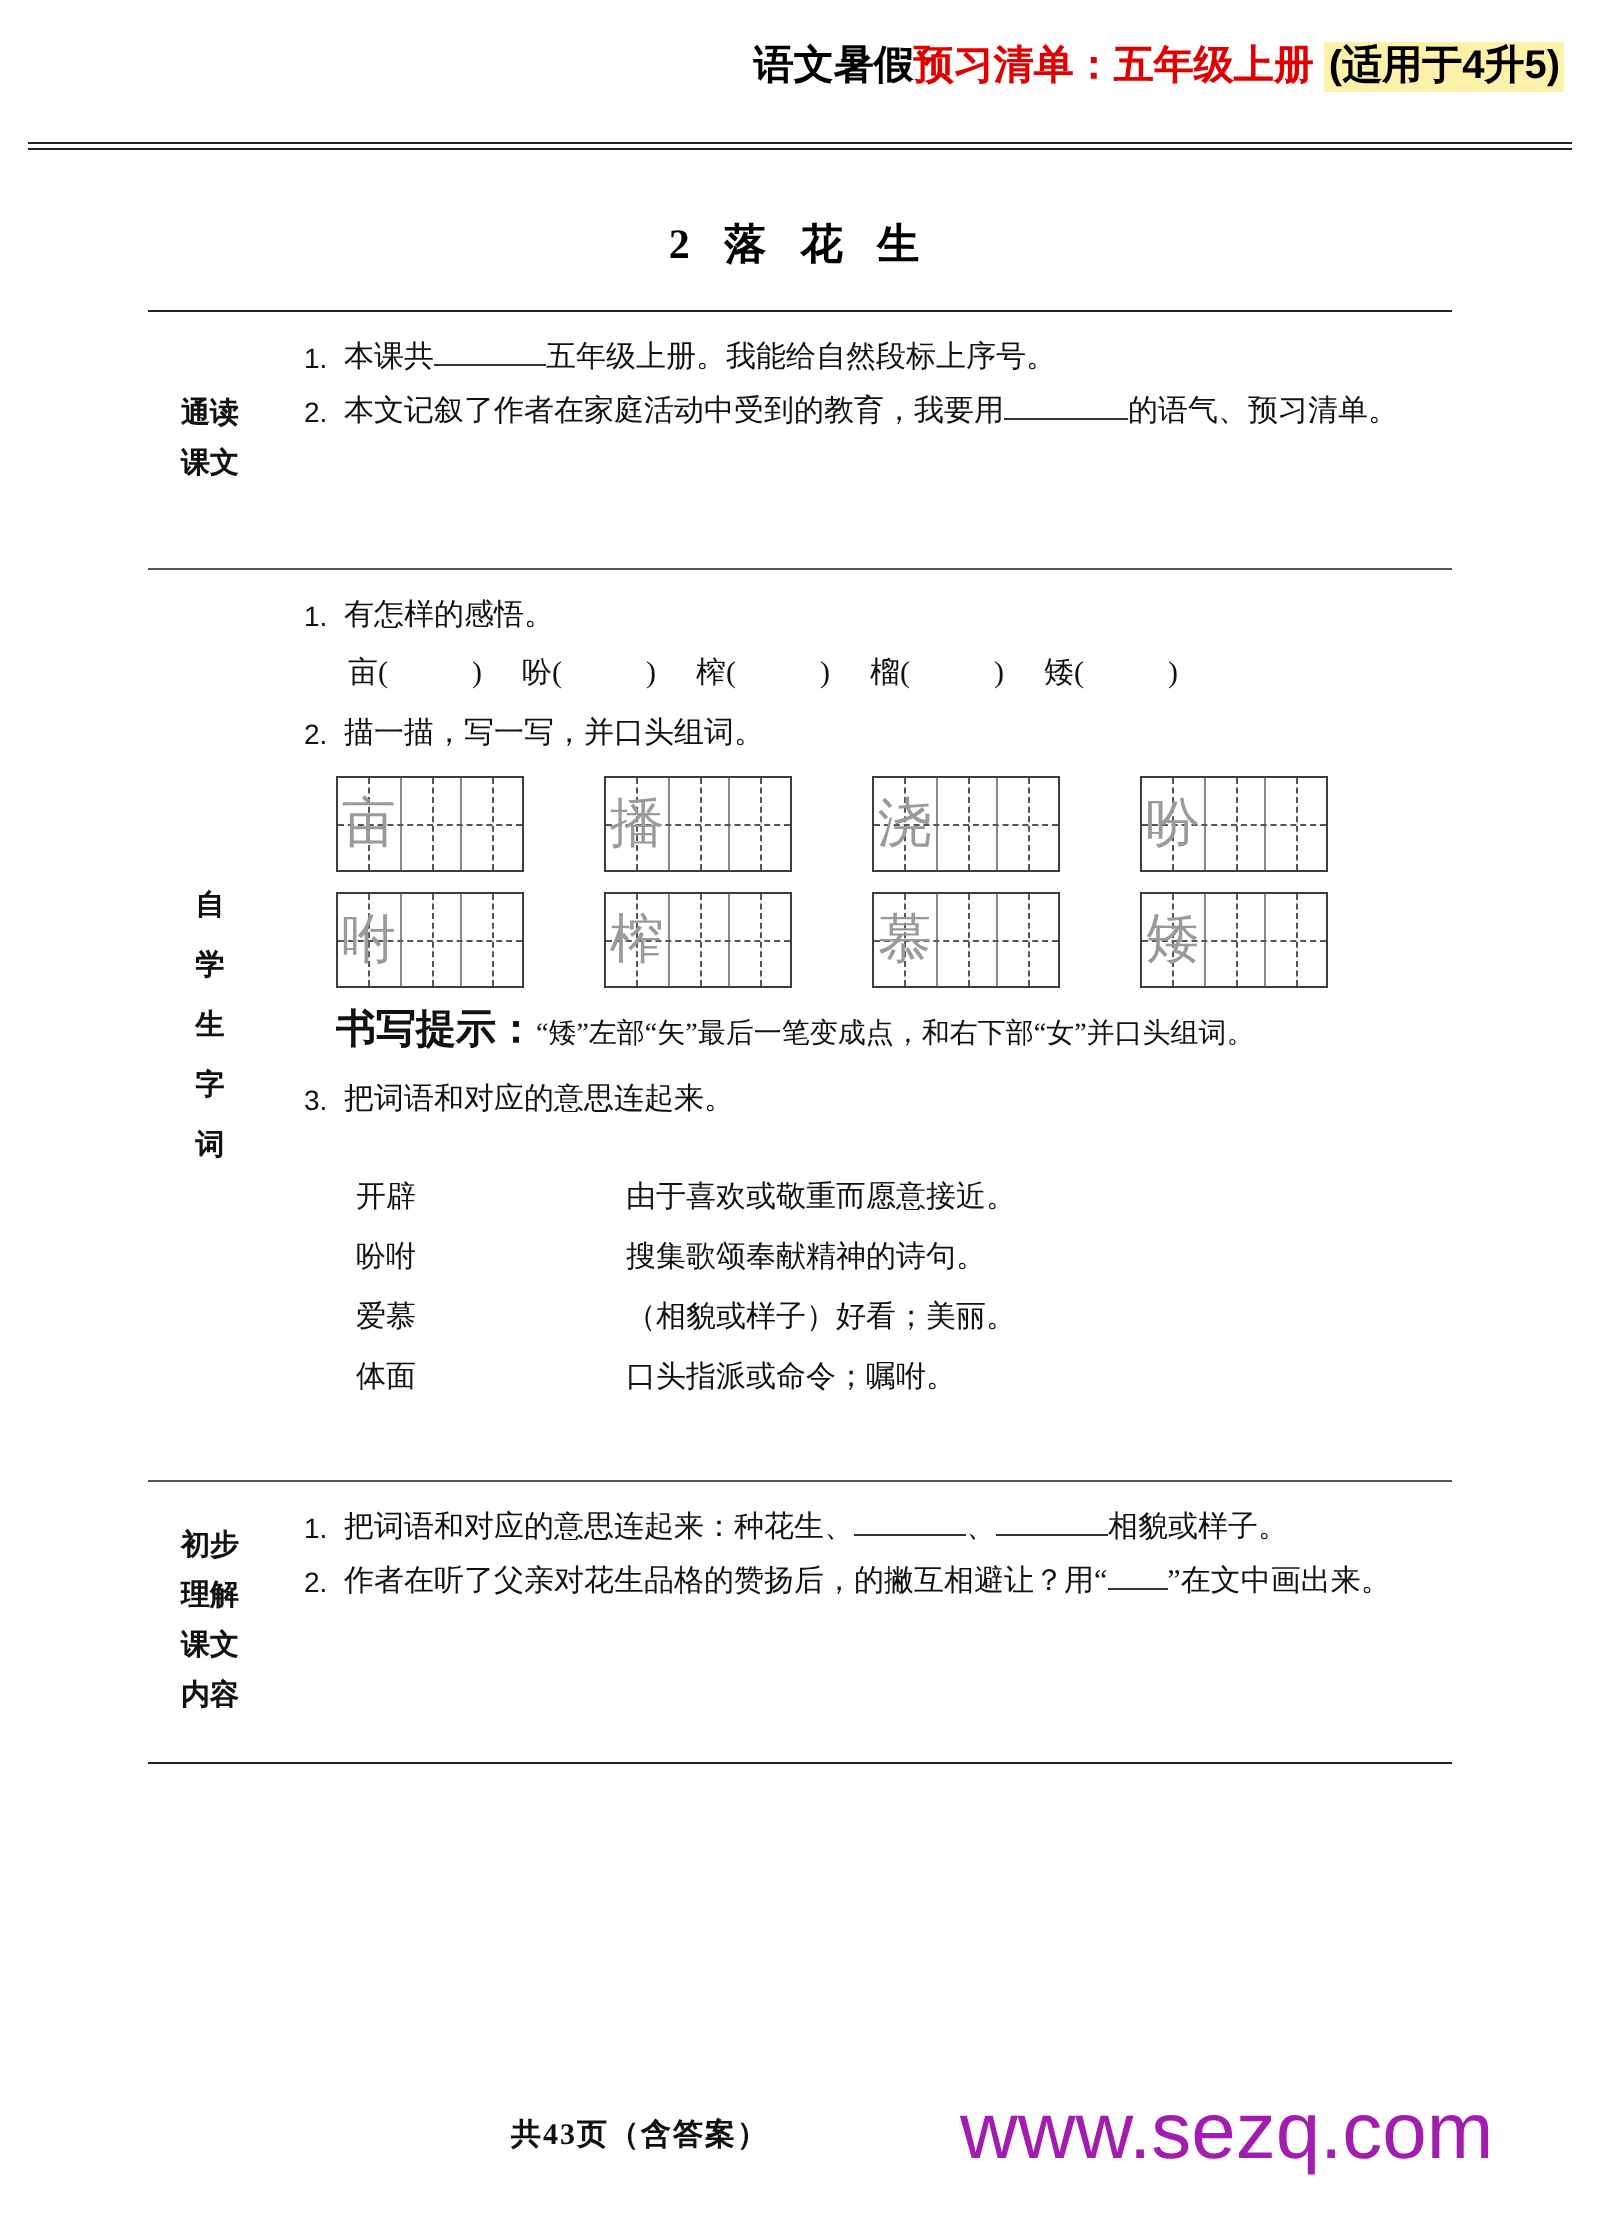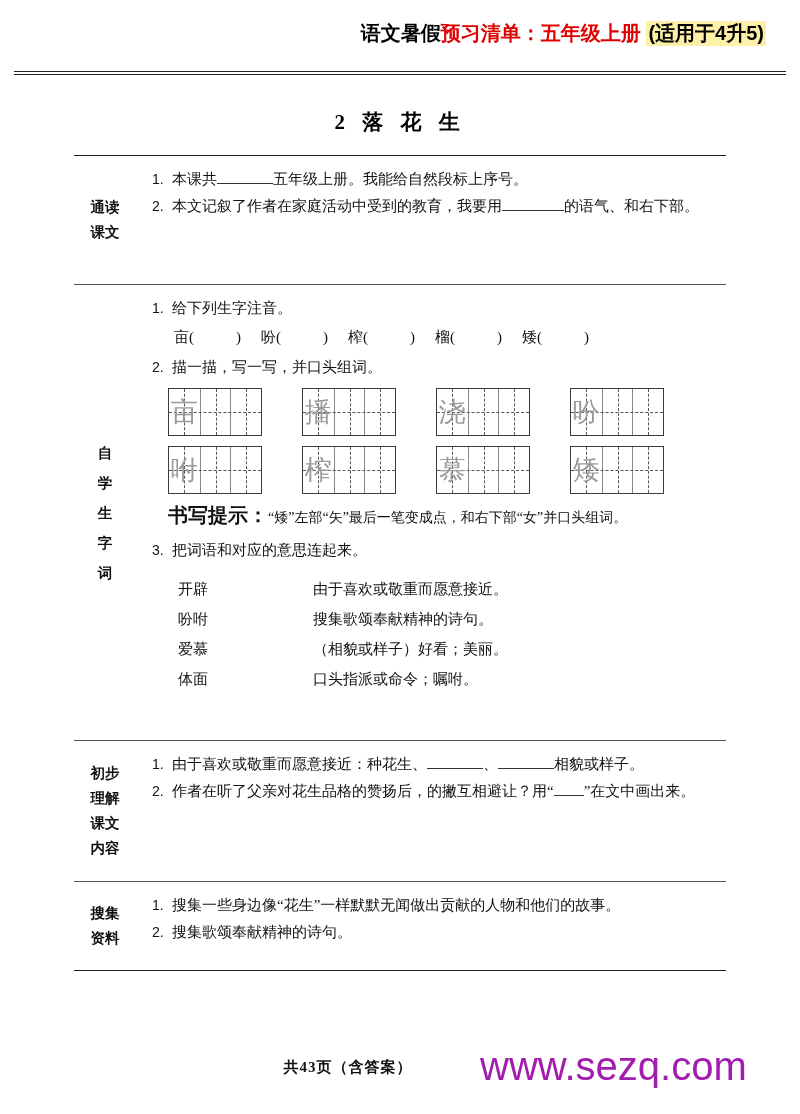--- a/index.html
+++ b/index.html
@@ -19,21 +19,21 @@
   
   .page-header {
     position: absolute;
     left: 0;
     top: 0;
     width: 800px;
     height: 74px;
   }
   .header-title {
     position: absolute;
-    right: 34px;
+    right: 18px;
     top: 20px;
     font-family: "Liberation Sans", "DejaVu Sans", sans-serif;
     font-size: 20px;
     font-weight: bold;
     letter-spacing: 0px;
     white-space: nowrap;
     line-height: 26px;
   }
   .ht-black { color: #000000; }
   .ht-red   { color: #e00000; }
@@ -219,36 +219,36 @@
     font-size: 14px;
     line-height: 24px;
     white-space: nowrap;
   }
   .write-tip b {
     font-family: "Liberation Sans", "DejaVu Sans", sans-serif;
     font-size: 20px;
   }
 
   
-  .match-list { margin-top: 10px; }
+  .match-list { margin-top: 20px; }
   .match-row {
     display: flex;
     padding-left: 26px;
     line-height: 30px;
     font-size: 15px;
   }
   .match-word { width: 135px; flex: 0 0 135px; }
   .match-def { flex: 1 1 auto; }
 
   
   .footer-page {
     position: absolute;
     left: 0;
     top: 1058px;
-    width: 696px;
+    width: 640px;
     text-align: center;
     font-size: 15px;
     font-weight: bold;
     color: #111;
     letter-spacing: 1px;
   }
   .watermark {
     position: absolute;
     left: 480px;
     top: 1044px;
@@ -288,41 +288,41 @@
     <td class="body-cell">
       <div class="q">
         <div class="q-num">1.</div>
         <div class="q-body">
           <span>本课共</span><span class="blank bl-md"></span><span>五年级上册。我能给自然段标上序号。</span>
         </div>
       </div>
       <div class="q">
         <div class="q-num">2.</div>
         <div class="q-body">
-          <span>本文记叙了作者在家庭活动中受到的教育，我要用</span><span class="blank bl-lg"></span><span>的语气、和右下部。</span>
+          <span>本文记叙了作者在家庭活动中受到的教育，我要用</span><span class="blank bl-lg"></span><span>的语气、预习清单。</span>
         </div>
       </div>
     </td>
   </tr>
 
   <tr class="row-sep">
     <td class="label-cell">
       <div class="label-inner label-vertical" style="min-height:455px">
         <span>自</span>
         <span>学</span>
         <span>生</span>
         <span>字</span>
         <span>词</span>
       </div>
     </td>
     <td class="body-cell">
 
       <div class="q">
         <div class="q-num">1.</div>
-        <div class="q-body">给下列生字注音。</div>
+        <div class="q-body">有怎样的感悟。</div>
       </div>
 
       <div class="pinyin-row">
         <div class="pinyin-item"><span class="pz">亩</span>(<span class="pinyin-gap"></span>)</div>
         <div class="pinyin-item" style="margin-left:20px"><span class="pz">吩</span>(<span class="pinyin-gap"></span>)</div>
         <div class="pinyin-item" style="margin-left:20px"><span class="pz">榨</span>(<span class="pinyin-gap"></span>)</div>
         <div class="pinyin-item" style="margin-left:20px"><span class="pz">榴</span>(<span class="pinyin-gap"></span>)</div>
         <div class="pinyin-item" style="margin-left:20px"><span class="pz">矮</span>(<span class="pinyin-gap"></span>)</div>
       </div>
 
@@ -436,50 +436,32 @@
         <span>初步</span>
         <span>理解</span>
         <span>课文</span>
         <span>内容</span>
       </div>
     </td>
     <td class="body-cell">
       <div class="q">
         <div class="q-num">1.</div>
         <div class="q-body">
-          <span>由于喜欢或敬重而愿意接近：种花生、</span><span class="blank bl-md"></span><span>、</span><span class="blank bl-md"></span><span>相貌或样子。</span>
+          <span>把词语和对应的意思连起来：种花生、</span><span class="blank bl-md"></span><span>、</span><span class="blank bl-md"></span><span>相貌或样子。</span>
         </div>
       </div>
       <div class="q">
         <div class="q-num">2.</div>
         <div class="q-body">
           <span>作者在听了父亲对花生品格的赞扬后，的撇互相避让？用“</span><span class="blank bl-xs"></span><span>”在文中画出来。</span>
         </div>
       </div>
     </td>
   </tr>
 
-  <tr class="row-sep">
-    <td class="label-cell">
-      <div class="label-inner" style="min-height:88px">
-        <span>搜集</span>
-        <span>资料</span>
-      </div>
-    </td>
-    <td class="body-cell">
-      <div class="q">
-        <div class="q-num">1.</div>
-        <div class="q-body">搜集一些身边像“花生”一样默默无闻做出贡献的人物和他们的故事。</div>
-      </div>
-      <div class="q">
-        <div class="q-num">2.</div>
-        <div class="q-body">搜集歌颂奉献精神的诗句。</div>
-      </div>
-    </td>
-  </tr>
 
   <tr class="bottom-row">
     <td colspan="2"></td>
   </tr>
 
   </tbody>
 </table>
 
 <div class="footer-page">共43页（含答案）</div>
 <div class="watermark">www.sezq.com</div>

